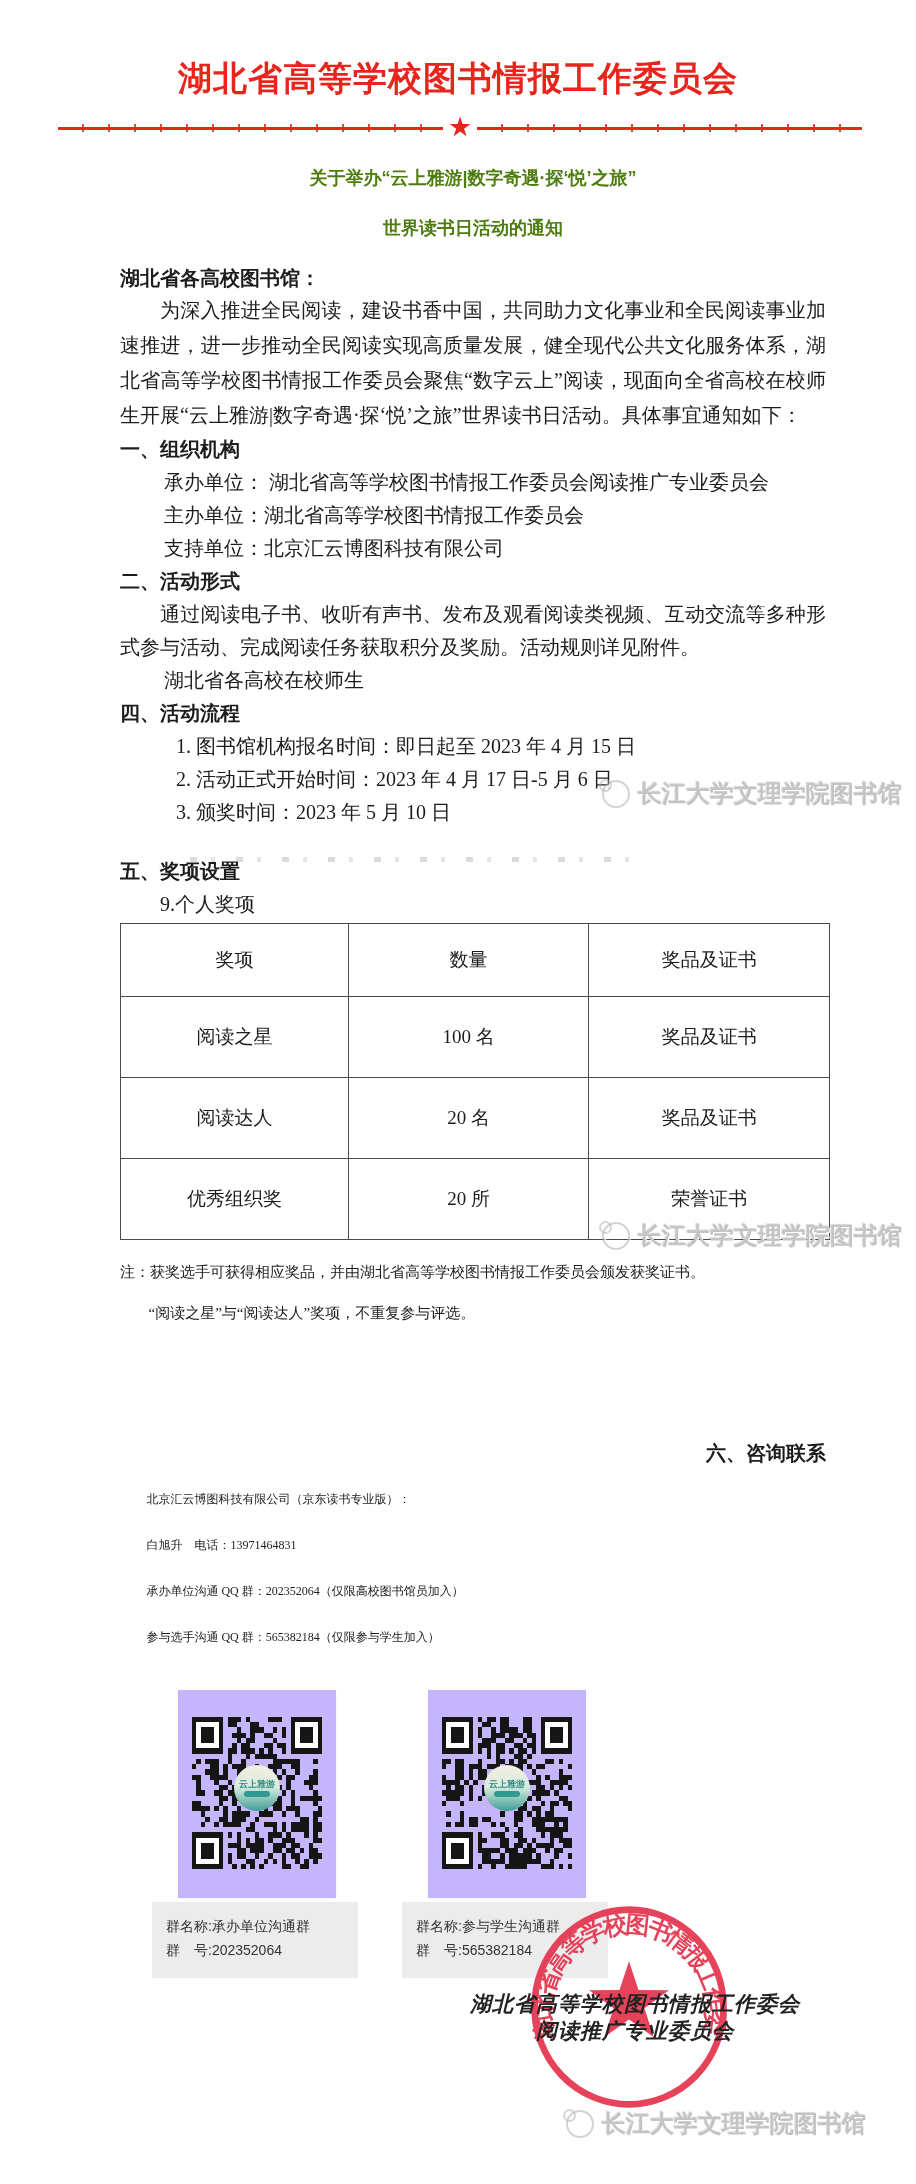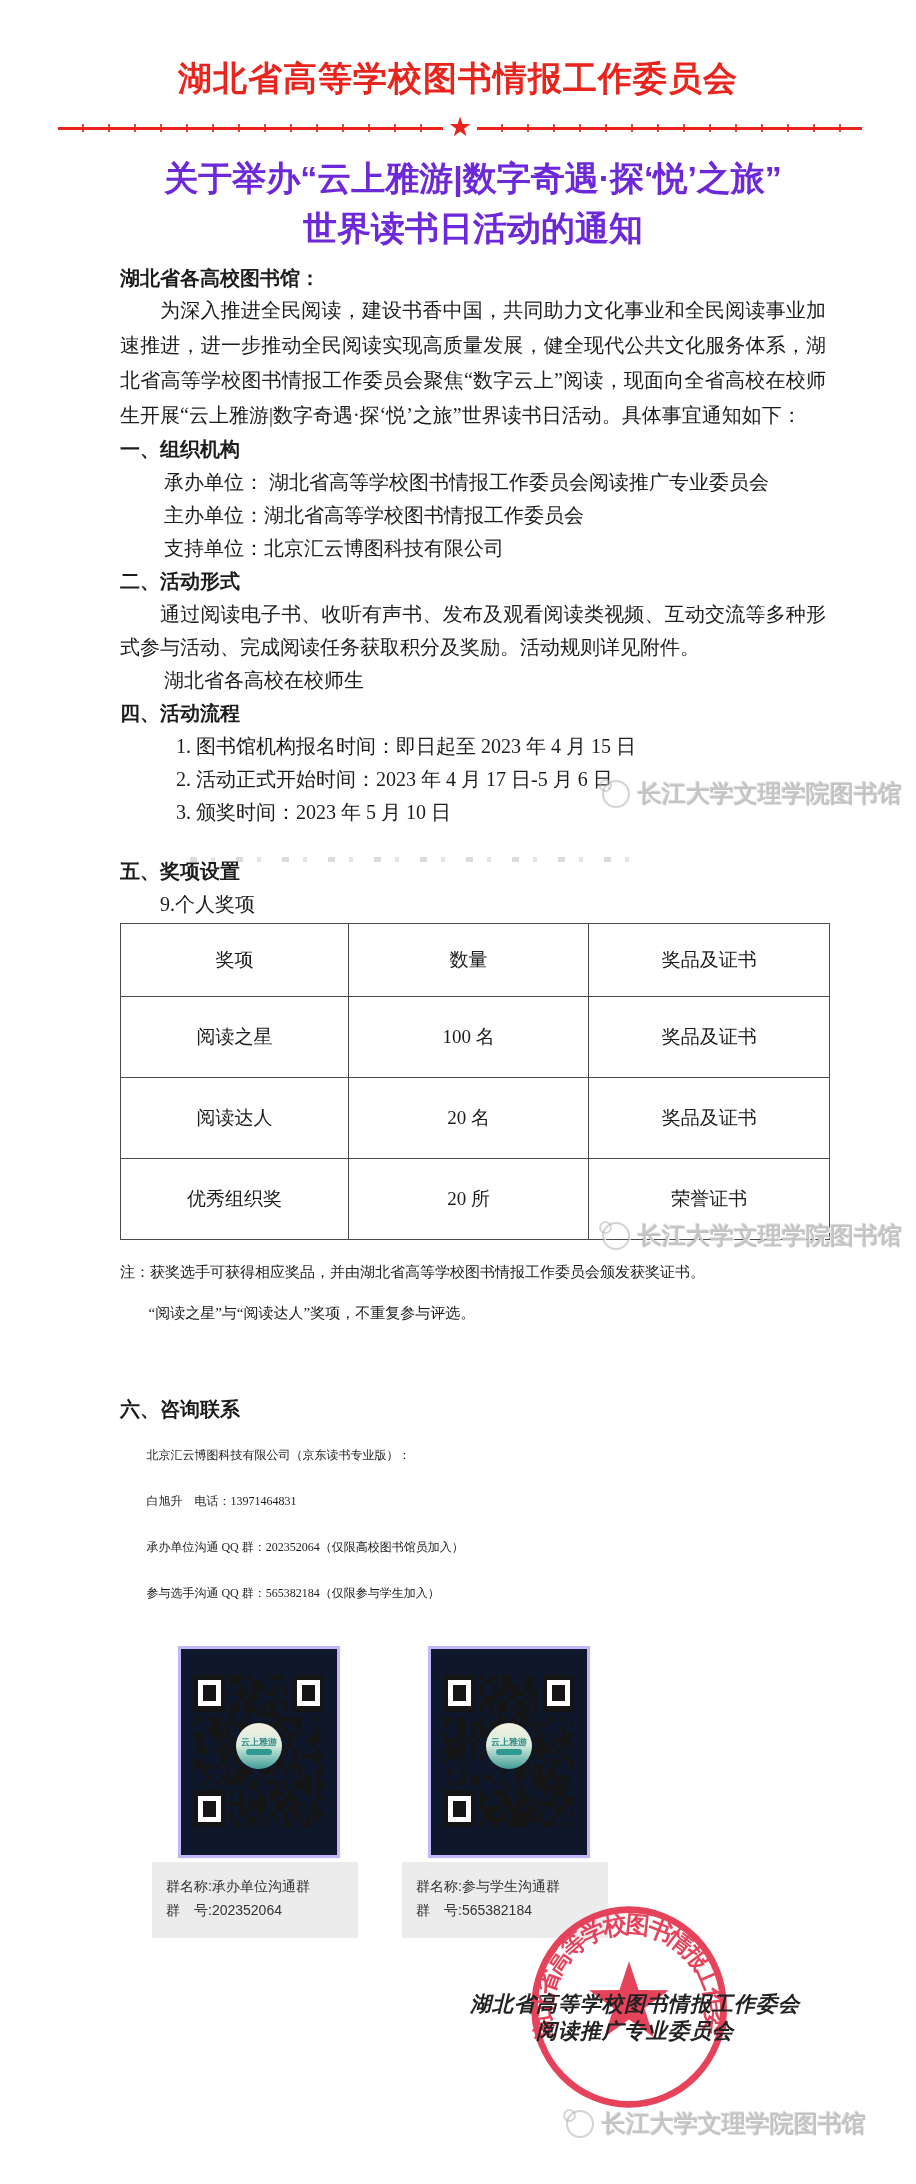--- a/index.html
+++ b/index.html
@@ -11,21 +11,21 @@
   .org-title{padding-top:58px;text-align:center;font-family:"Liberation Sans","DejaVu Sans",sans-serif;
              font-weight:bold;font-size:34px;line-height:40px;color:#e8241c;letter-spacing:1px;}
   .divider{display:flex;align-items:center;margin:16px 54px 0 58px;}
   .divider-line{flex:1;height:8px;background:
       linear-gradient(#e8241c,#e8241c) 0 3px/100% 3px no-repeat,
       repeating-linear-gradient(90deg,transparent 0 24px,rgba(232,36,28,.85) 24px 26px) 0 0/100% 8px no-repeat;}
   .divider-star{color:#e8241c;font-size:27px;line-height:27px;margin:0 5px;}
 
   
   .doc-title{margin-top:20px;text-align:center;font-family:"Liberation Sans","DejaVu Sans",sans-serif;
-             font-weight:bold;font-size:34px;line-height:34px;color:#6d28d9;}
+             font-weight:bold;font-size:18px;line-height:34px;color:#4d7c0f;}
   .doc-title2{margin-top:16px;}
   .salutation{margin-top:18px;font-family:"Liberation Sans","DejaVu Sans",sans-serif;
               font-weight:bold;font-size:20px;line-height:30px;}
   .intro{font-size:20px;line-height:35px;text-align:justify;text-indent:2em;}
 
   
   .sec-heading{font-family:"Liberation Sans","DejaVu Sans",sans-serif;font-weight:bold;
                font-size:20px;line-height:33px;}
   .sec-line{font-size:20px;line-height:33px;}
   .ind-units{margin-left:2.2em;}
@@ -37,28 +37,28 @@
   .sub-line{font-size:20px;line-height:33px;margin-left:2em;}
   table.awards{border-collapse:collapse;width:710px;margin-top:2px;table-layout:fixed;}
   table.awards th,table.awards td{border:1px solid #4a4a4a;text-align:center;
        font-weight:normal;font-size:19px;padding:12px;}
   table.awards th{height:48px;}
   table.awards td{height:56px;}
   .notes{margin-top:12px;font-size:15px;line-height:41px;}
   .note2{margin-left:1.9em;}
 
   
-  .contact-gap{margin-top:59px;}
+  .contact-gap{margin-top:103px;text-align:right;}
   .contact-line{font-size:12px;line-height:34px;margin-left:2.2em;margin-top:12px;}
 
   
   .qr-row{display:flex;gap:44px;margin:36px 0 0 32px;}
   .qr-card{width:206px;}
-  .qr-img{position:relative;width:156px;height:206px;margin-left:26px;background:#0f172a;
-          border:3px solid #c4b5fd;box-shadow:0 1px 3px rgba(0,0,0,.05);}
+  .qr-img{position:relative;width:156px;height:206px;margin-left:26px;background:#c4b5fd;
+          border:1px solid #c4b5fd;box-shadow:0 1px 3px rgba(0,0,0,.05);}
   .qr-grid{position:absolute;left:13px;top:26px;width:130px;height:152px;}
   .qr-logo{position:absolute;left:50%;top:47%;transform:translate(-50%,-50%);
            width:46px;height:46px;border-radius:50%;overflow:hidden;
            background:linear-gradient(#f4f0e0 0%,#d9ebdf 48%,#3f9e96 100%);
            display:flex;flex-direction:column;align-items:center;justify-content:center;}
   .qr-logo .logo-text{font-family:"Liberation Sans","DejaVu Sans",sans-serif;font-size:9px;
            font-weight:bold;color:#2e8b84;line-height:10px;}
   .qr-logo .logo-pill{margin-top:2px;width:26px;height:6px;border-radius:3px;background:#2e9a91;}
   .qr-caption{margin-top:4px;width:206px;background:#ececec;box-sizing:border-box;
               padding:12px 0 16px 14px;font-family:"Liberation Sans","DejaVu Sans",sans-serif;

